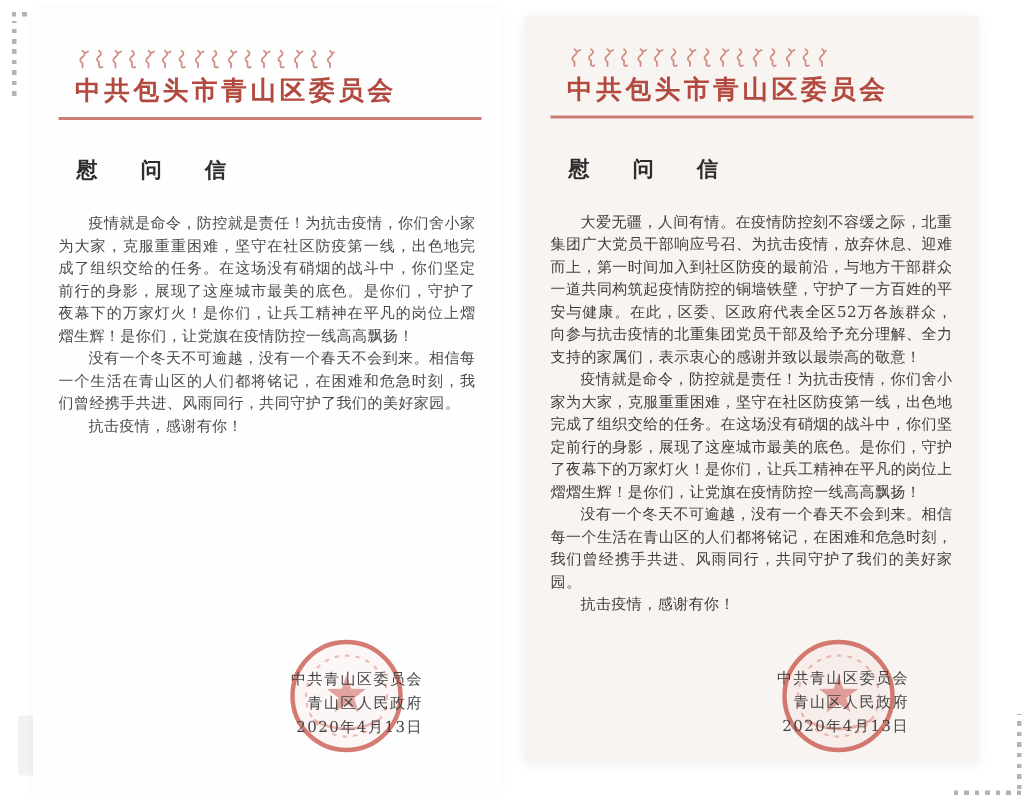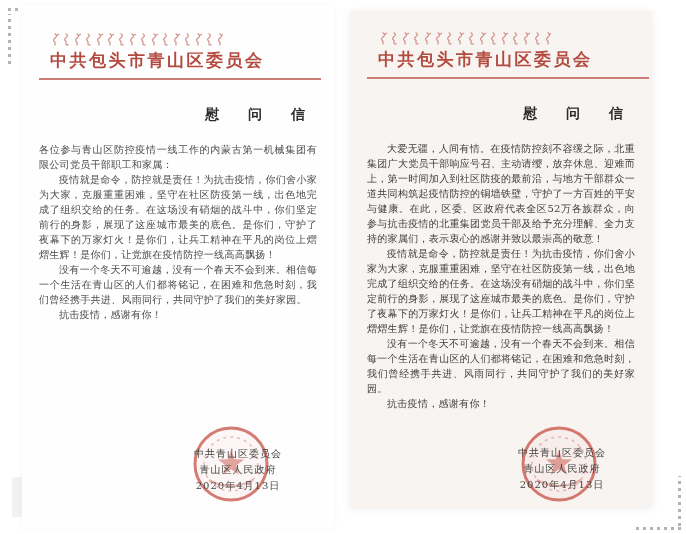--- a/index.html
+++ b/index.html
@@ -25,31 +25,31 @@
   #paper-right .doc-inner{padding-top:19px;}
 
   .mongolian{margin:0 0 5px 12px;height:13px;}
   .org-name{
     margin-left:11px;
     font-size:17px;font-weight:bold;letter-spacing:2.5px;
     color:#b34a40;white-space:nowrap;
   }
   .red-rule{margin-top:6px;margin-left:0px;width:282px;height:2px;background:#cc7d74;}
   .doc-title{
-    margin-top:26px;text-align:right;
+    margin-top:26px;text-align:left;
     font-size:14px;font-weight:bold;letter-spacing:12px;text-indent:12px;
     color:#2e2c2c;height:16px;line-height:16px;
   }
   .doc-body{margin-top:20px;font-size:10px;line-height:15px;color:#4a4a4a;}
   #paper-right .doc-body{color:#3e3e3e;}
   .doc-body p{margin:0;text-align:justify;letter-spacing:0.3px;}
   .doc-body p.indent{text-indent:2em;}
 
   .signature{
-    position:absolute;text-align:center;
+    position:absolute;text-align:right;
     font-size:10px;line-height:16px;color:#444;
     letter-spacing:1px;white-space:nowrap;
   }
   #paper-left .signature{right:52px;top:441px;}
   #paper-right .signature{right:46px;top:434px;}
   .signature .sig-line{position:relative;z-index:2;}
 
   .stamp{position:absolute;width:80px;height:80px;z-index:1;opacity:0.88;}
   #paper-left .stamp{left:169px;top:419px;}
   #paper-right .stamp{left:169px;top:413px;}
@@ -91,21 +91,20 @@
         <use href="#mcolB" x="132"></use>
           <use href="#mcolA" x="143"></use>
           <use href="#mcolB" x="154"></use>
         <use href="#mcolA" x="165"></use>
       </svg>
     </div>
     <div class="org-name">中共包头市青山区委员会</div>
     <div class="red-rule"></div>
     <div class="doc-title">慰 问 信</div>
     <div class="doc-body">
-      <p>各位参与青山区防控疫情一线工作的内蒙古第一机械集团有限公司党员干部职工和家属：</p>
       <p class="indent">疫情就是命令，防控就是责任！为抗击疫情，你们舍小家为大家，克服重重困难，坚守在社区防疫第一线，出色地完成了组织交给的任务。在这场没有硝烟的战斗中，你们坚定前行的身影，展现了这座城市最美的底色。是你们，守护了夜幕下的万家灯火！是你们，让兵工精神在平凡的岗位上熠熠生辉！是你们，让党旗在疫情防控一线高高飘扬！</p>
       <p class="indent">没有一个冬天不可逾越，没有一个春天不会到来。相信每一个生活在青山区的人们都将铭记，在困难和危急时刻，我们曾经携手共进、风雨同行，共同守护了我们的美好家园。</p>
       <p class="indent">抗击疫情，感谢有你！</p>
     </div>
     <div class="signature">
       <div class="sig-line">中共青山区委员会</div>
       <div class="sig-line">青山区人民政府</div>
       <div class="sig-line">2020年4月13日</div>
     </div>
     <svg class="stamp" viewBox="0 0 80 80">
@@ -136,21 +135,21 @@
         <use href="#mcolB" x="132"></use>
           <use href="#mcolA" x="143"></use>
           <use href="#mcolB" x="154"></use>
         <use href="#mcolA" x="165"></use>
       </svg>
     </div>
     <div class="org-name">中共包头市青山区委员会</div>
     <div class="red-rule"></div>
     <div class="doc-title">慰 问 信</div>
     <div class="doc-body">
-      <p class="indent">大爱无疆，人间有情。在疫情防控刻不容缓之际，北重集团广大党员干部响应号召、主动请缨，放弃休息、迎难而上，第一时间加入到社区防疫的最前沿，与地方干部群众一道共同构筑起疫情防控的铜墙铁壁，守护了一方百姓的平安与健康。在此，区委、区政府代表全区52万各族群众，向参与抗击疫情的北重集团党员干部及给予充分理解、全力支持的家属们，表示衷心的感谢并致以最崇高的敬意！</p>
+      <p class="indent">大爱无疆，人间有情。在疫情防控刻不容缓之际，北重集团广大党员干部响应号召、为抗击疫情，放弃休息、迎难而上，第一时间加入到社区防疫的最前沿，与地方干部群众一道共同构筑起疫情防控的铜墙铁壁，守护了一方百姓的平安与健康。在此，区委、区政府代表全区52万各族群众，向参与抗击疫情的北重集团党员干部及给予充分理解、全力支持的家属们，表示衷心的感谢并致以最崇高的敬意！</p>
       <p class="indent">疫情就是命令，防控就是责任！为抗击疫情，你们舍小家为大家，克服重重困难，坚守在社区防疫第一线，出色地完成了组织交给的任务。在这场没有硝烟的战斗中，你们坚定前行的身影，展现了这座城市最美的底色。是你们，守护了夜幕下的万家灯火！是你们，让兵工精神在平凡的岗位上熠熠生辉！是你们，让党旗在疫情防控一线高高飘扬！</p>
       <p class="indent">没有一个冬天不可逾越，没有一个春天不会到来。相信每一个生活在青山区的人们都将铭记，在困难和危急时刻，我们曾经携手共进、风雨同行，共同守护了我们的美好家园。</p>
       <p class="indent">抗击疫情，感谢有你！</p>
     </div>
     <div class="signature">
       <div class="sig-line">中共青山区委员会</div>
       <div class="sig-line">青山区人民政府</div>
       <div class="sig-line">2020年4月13日</div>
     </div>
     <svg class="stamp" viewBox="0 0 80 80">

